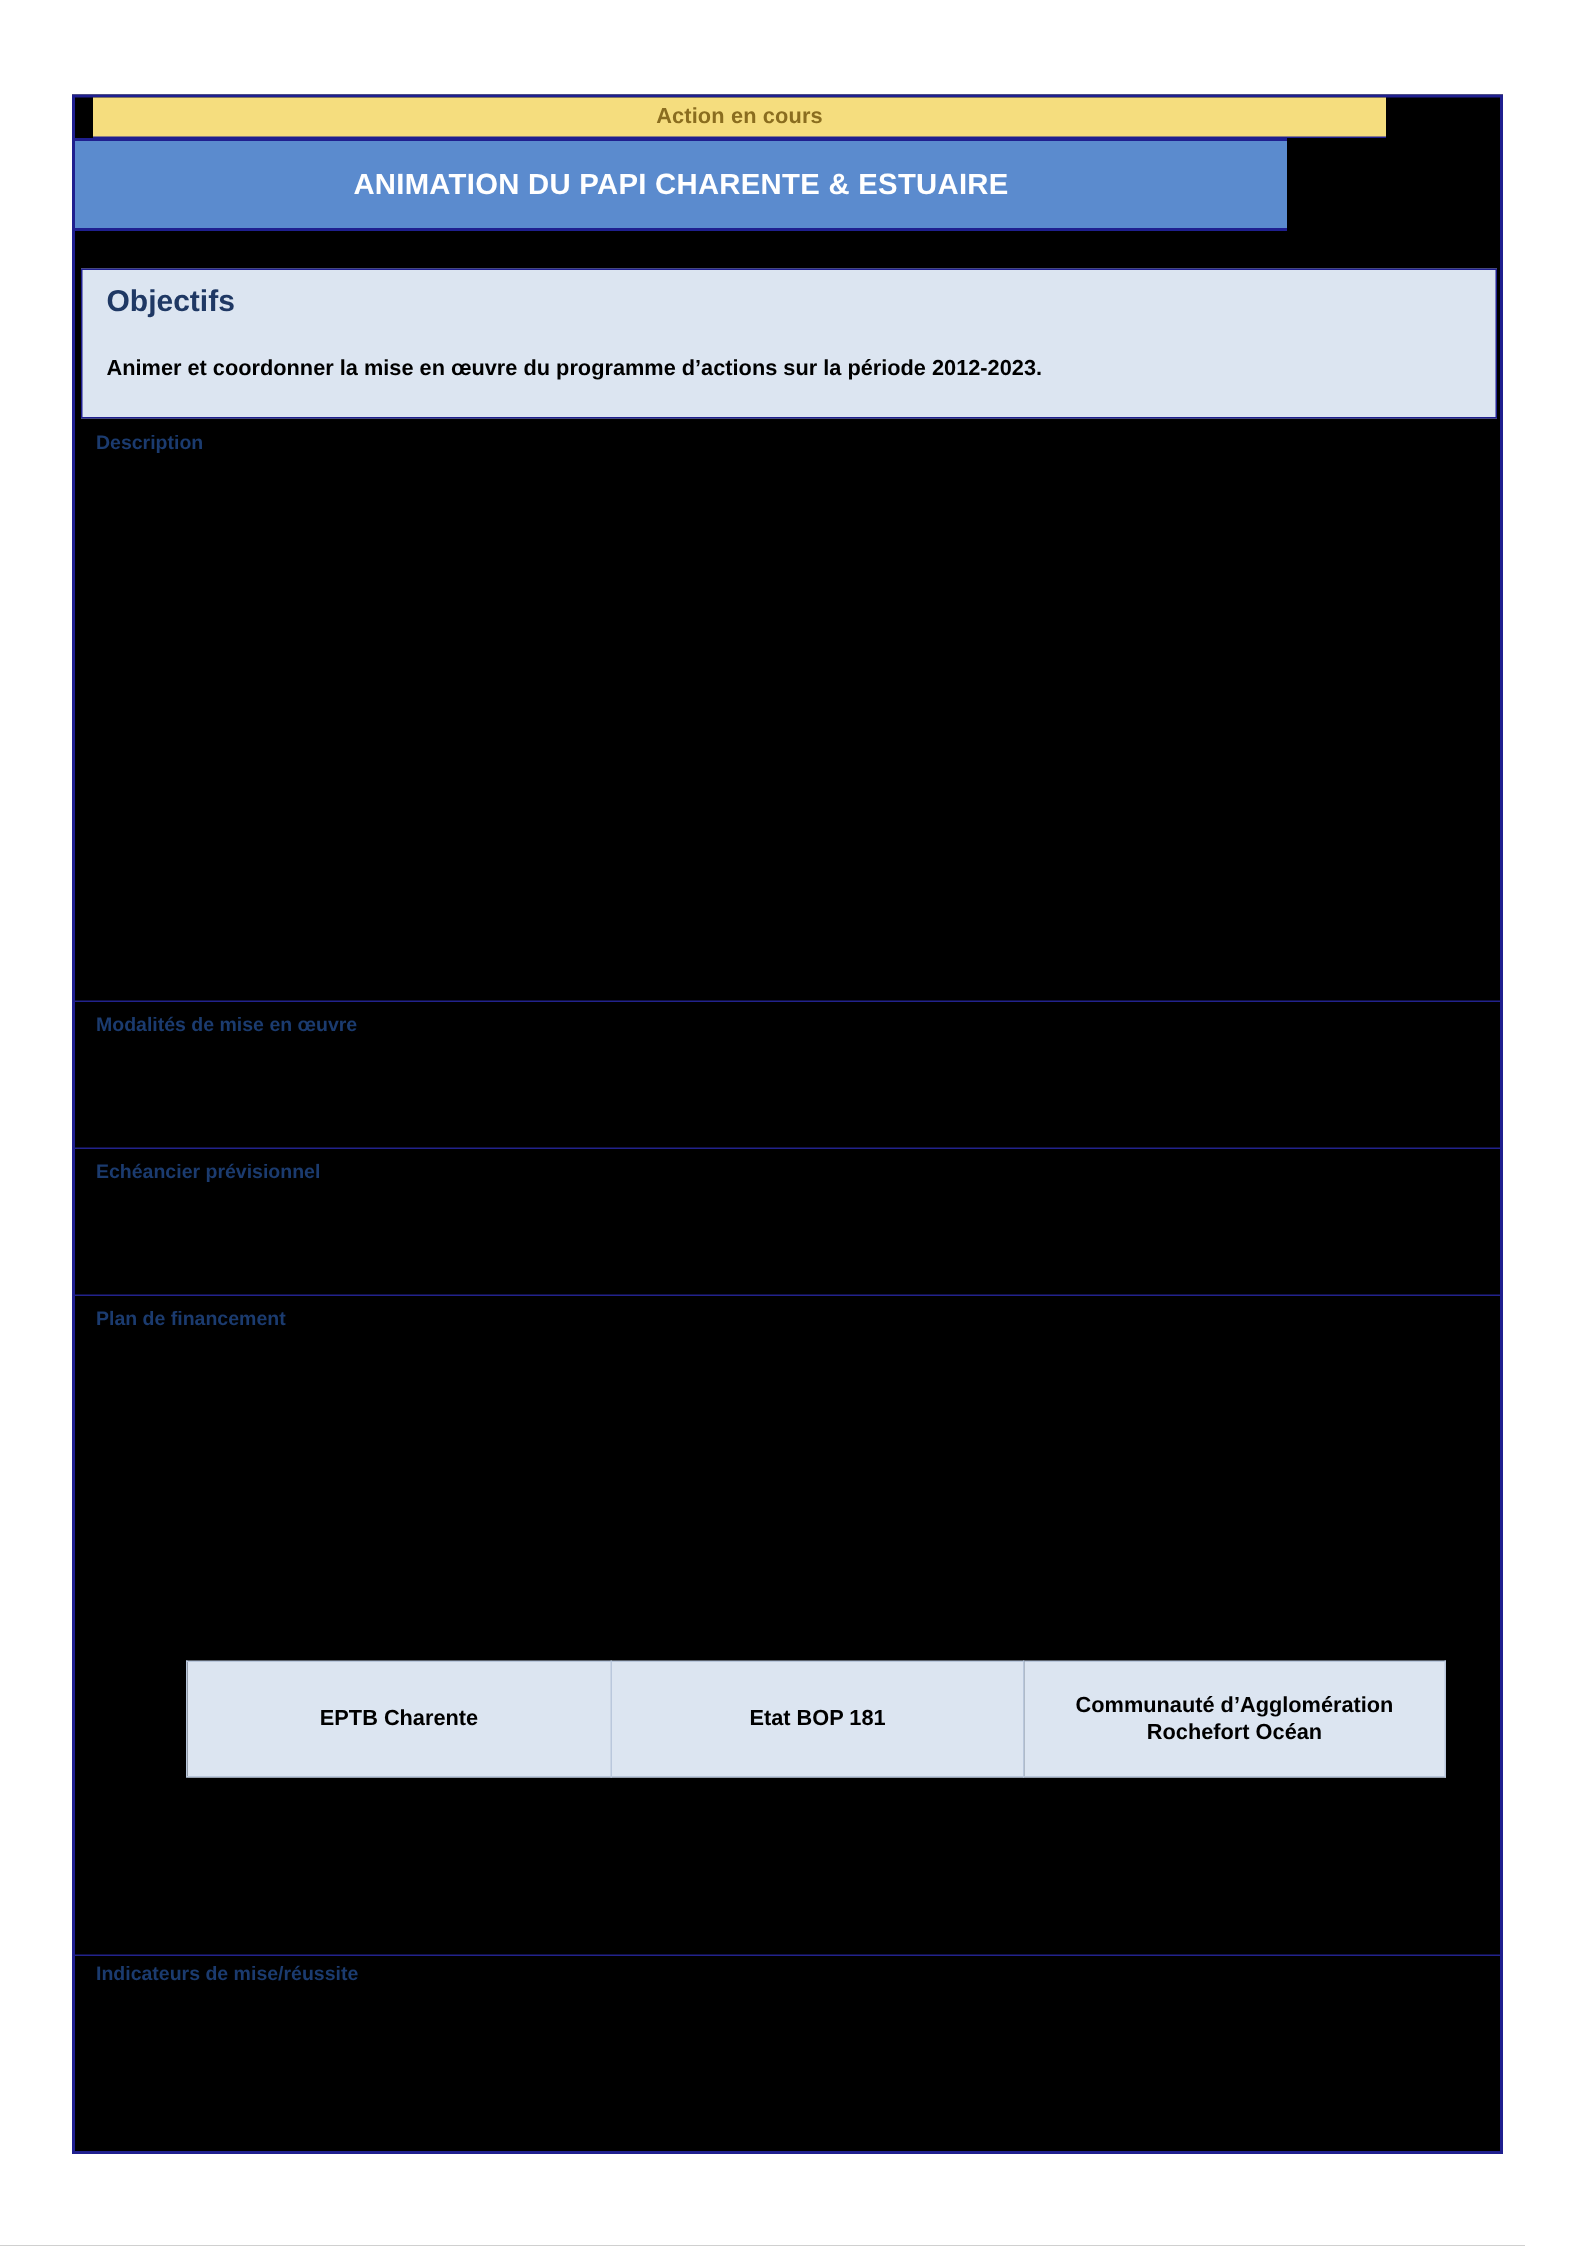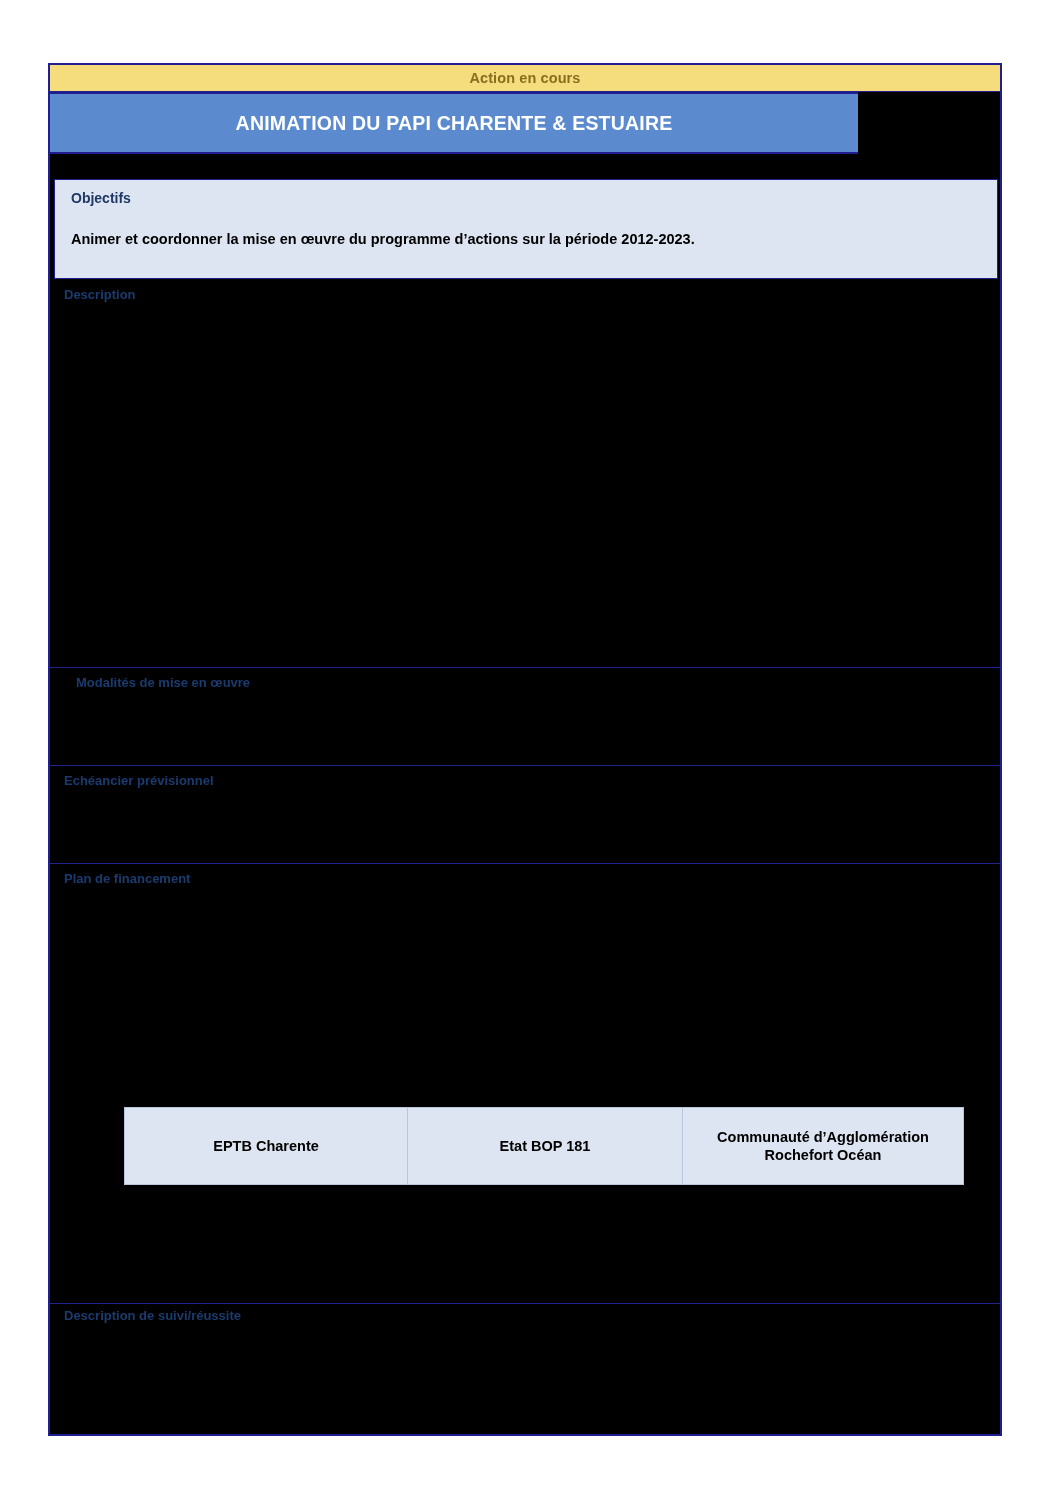--- a/index.html
+++ b/index.html
@@ -39,22 +39,22 @@
   
   .band {
     position: absolute;
     left: 0;
     box-sizing: border-box;
   }
 
   
   .action-band {
     top: 0;
-    left: 0;
-    width: 950px;
+    left: 12px;
+    width: 862px;
     height: 27px;
     background: #f5dd7e;
     border-bottom: 1px solid #1f1f8f;
     display: flex;
     align-items: center;
     justify-content: center;
     text-align: center;
   }
   .action-band span {
     font-size: 14.5px;
@@ -97,21 +97,21 @@
   .objectifs {
     top: 114px;
     left: 4px;
     width: 944px;
     height: 100px;
     background: #dce5f1;
     border: 1px solid #1f1f8f;
     padding: 10px 16px 0 16px;
   }
   .objectifs .sec-head {
-    font-size: 14px;
+    font-size: 20px;
     font-weight: bold;
     color: #1f3864;
     margin: 0 0 24px 0;
   }
   .objectifs .sec-text {
     font-size: 14.5px;
     font-weight: bold;
     color: #000000;
     line-height: 1.3;
   }
@@ -183,36 +183,36 @@
     <div class="band gap-strip"></div>
 
     <div class="band objectifs">
       <div class="sec-head">Objectifs</div>
       <div class="sec-text">Animer et coordonner la mise en œuvre du programme d’actions sur la période 2012-2023.</div>
     </div>
 
     <div class="sec-label" style="left:14px; top:222px;">Description</div>
     <div class="divider" style="top:602px;"></div>
 
-    <div class="sec-label" style="left:14px; top:610px;margin-left:12px;">Modalités de mise en œuvre</div>
+    <div class="sec-label" style="left:14px; top:610px;">Modalités de mise en œuvre</div>
     <div class="divider" style="top:700px;"></div>
 
     <div class="sec-label" style="left:14px; top:708px;">Echéancier prévisionnel</div>
     <div class="divider" style="top:798px;"></div>
 
     <div class="sec-label" style="left:14px; top:806px;">Plan de financement</div>
 
     <table class="fin-table">
       <tbody>
           <tr>
         <td>EPTB Charente</td>
         <td>Etat BOP 181</td>
         <td>Communauté d’Agglomération Rochefort Océan</td>
       </tr>
     </tbody>
       </table>
 
     <div class="divider" style="top:1238px;"></div>
 
-    <div class="sec-label" style="left:14px; top:1243px;">Description de suivi/réussite</div>
+    <div class="sec-label" style="left:14px; top:1243px;">Indicateurs de mise/réussite</div>
 
   </div>
 </div>
 
 </body></html>

